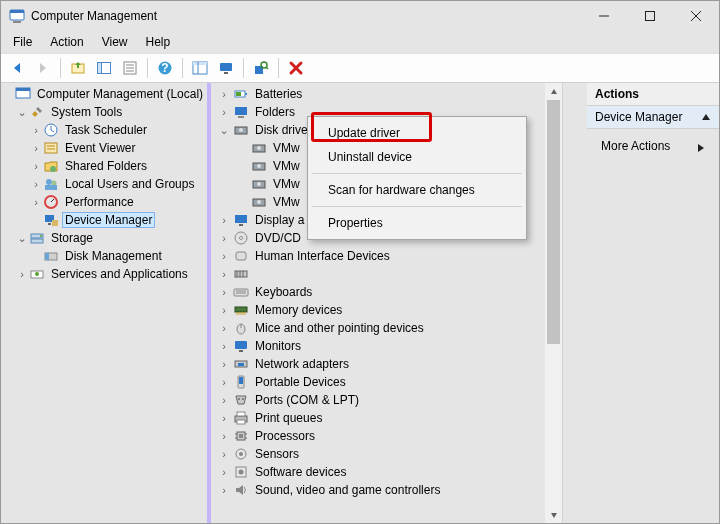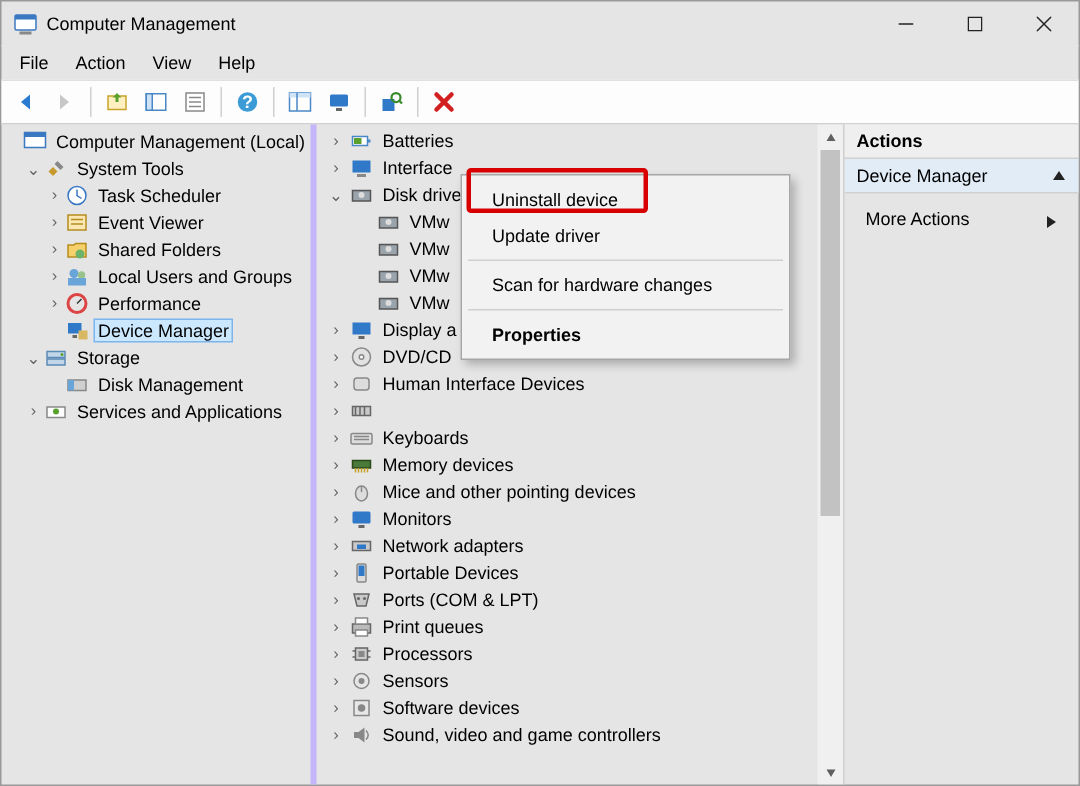--- a/index.html
+++ b/index.html
@@ -12,42 +12,42 @@
   .win-btn { width: 46px; display: flex; align-items: center; justify-content: center; }
   .menubar { height: 22px; display: flex; align-items: center; padding: 2px 4px; gap: 2px; }
   .menubar .menu-item { padding: 2px 8px; }
   .toolbar { height: 30px; display: flex; align-items: center; padding: 2px 4px; gap: 2px; border-top: 1px solid #e0e0e0; border-bottom: 1px solid #d0d0d0; background: #fdfdfd; }
   .tb-btn { width: 24px; height: 24px; display: flex; align-items: center; justify-content: center; border: 1px solid transparent; }
   .sep { width: 1px; height: 20px; background: #d0d0d0; margin: 0 3px; }
   .content { flex: 1; display: flex; min-height: 0; }
   .left-pane { width: 210px; border-right: 4px solid #c4b5fd; overflow-x: auto; overflow-y: hidden; display: flex; flex-direction: column; }
   .left-tree { flex: 1; padding: 2px 0; min-width: 220px; }
   .mid-pane { flex: 1; border-right: 1px solid #d0d0d0; overflow-y: auto; position: relative; }
-  .right-pane { width: 156px; display: flex; flex-direction: column; }
+  .right-pane { width: 156px; display: flex; flex-direction: column; padding-left: 24px; }
   .status { height: 22px; border-top: 1px solid #d0d0d0; display: flex; align-items: center; padding: 0 6px; color: #333; }
   .tree-row { display: flex; align-items: center; height: 18px; padding-right: 4px; white-space: nowrap; }
   .tree-row.sel .lbl { background: #cce8ff; border: 1px solid #7eb4ea; padding: 0 2px; }
   .tw { width: 14px; text-align: center; color: #666; font-size: 11px; cursor: default;}
   .ic { width: 16px; height: 16px; display: flex; align-items: center; justify-content: center; margin-right: 3px; }
   .lbl { padding: 0 3px; }
   .indent1 { padding-left: 14px; }
   .indent2 { padding-left: 28px; }
   .mid-tree { padding: 2px 0; }
   .mid-row { display: flex; align-items: center; height: 18px; white-space: nowrap; }
   .mid-row .tw { width: 18px; }
   .mid-row.d0 { padding-left: 4px; }
   .mid-row.d1 { padding-left: 22px; }
   .actions-header { background: #efefef; font-weight: 600; padding: 4px 8px; border-bottom: 1px solid #d0d0d0; }
   .actions-sub { background: #e1ecf7; padding: 4px 8px; border-bottom: 1px solid #d0d0d0; display:flex; align-items:center; justify-content: space-between; }
   .actions-body { padding: 6px 10px; }
   .actions-item { padding: 4px 4px; display:flex; justify-content: space-between; align-items:flex-end;}
   .context-menu { position: absolute; top: 33px; left: 96px; width: 220px; background: #f2f2f2; border: 1px solid #a6a6a6; box-shadow: 3px 3px 6px rgba(0,0,0,.25); padding: 4px 2px; z-index: 10;}
   .context-menu .cm-item { padding: 5px 18px; background: transparent; }
   .context-menu .cm-sep { height: 1px; background: #cfcfcf; margin: 4px 2px; }
-  .context-menu .cm-item.bold { font-weight: 700; }
+  .context-menu .cm-item.bold { font-weight: 400; }
   .highlight-box { position: absolute; top: 29px; left: 100px; width: 121px; height: 30px; border: 3px solid #d90000; border-radius: 3px; z-index: 20; pointer-events: none;}
   
   svg { display: block; }
   
   .left-pane::-webkit-scrollbar, .mid-pane::-webkit-scrollbar { width: 16px; height: 16px; }
   .left-pane::-webkit-scrollbar-thumb, .mid-pane::-webkit-scrollbar-thumb { background: #c2c2c2; border: 3px solid #f0f0f0; }
   .left-pane::-webkit-scrollbar-track, .mid-pane::-webkit-scrollbar-track { background: #f0f0f0; }
   .mid-vscroll { position: absolute; right: 0; top: 0; width: 17px; height: 100%; background: #f0f0f0; display:flex; flex-direction:column;}
   .vs-btn { height: 17px; display:flex; align-items:center; justify-content:center; color:#606060;}
   .vs-track { flex:1; position: relative; }
@@ -298,21 +298,21 @@
             <span class="lbl">Batteries</span>
           </div>
         <div class="mid-row d0">
             <span class="tw">›</span>
             <span class="ic">
               <svg width="16" height="16">
                 <rect x="2" y="3" width="12" height="8" fill="#3078c8"></rect>
                 <rect x="5" y="12" width="6" height="2" fill="#888"></rect>
               </svg>
             </span>
-            <span class="lbl">Interface</span>
+            <span class="lbl">Folders</span>
           </div>
         <div class="mid-row d0">
             <span class="tw">⌄</span>
             <span class="ic">
               <svg width="16" height="16">
                 <rect x="2" y="5" width="12" height="7" fill="#9aa4ad" stroke="#555"></rect>
                 <circle cx="8" cy="8" r="2" fill="#ddd"></circle>
               </svg>
             </span>
             <span class="lbl">Disk drives</span>
@@ -540,22 +540,22 @@
             <div class="vs-thumb"></div>
           </div>
         <div class="vs-btn">
             <svg width="8" height="8">
               <path d="M1 2 L7 2 L4 7 Z" fill="#606060"></path>
             </svg>
           </div>
       </div>
 
       <div class="context-menu">
+        <div class="cm-item">Update driver</div>
         <div class="cm-item">Uninstall device</div>
-        <div class="cm-item">Update driver</div>
         <div class="cm-sep"></div>
         <div class="cm-item">Scan for hardware changes</div>
         <div class="cm-sep"></div>
         <div class="cm-item bold">Properties</div>
       </div>
       <div class="highlight-box"></div>
     </div>
 
     <div class="right-pane">
       <div class="actions-header">Actions</div>

